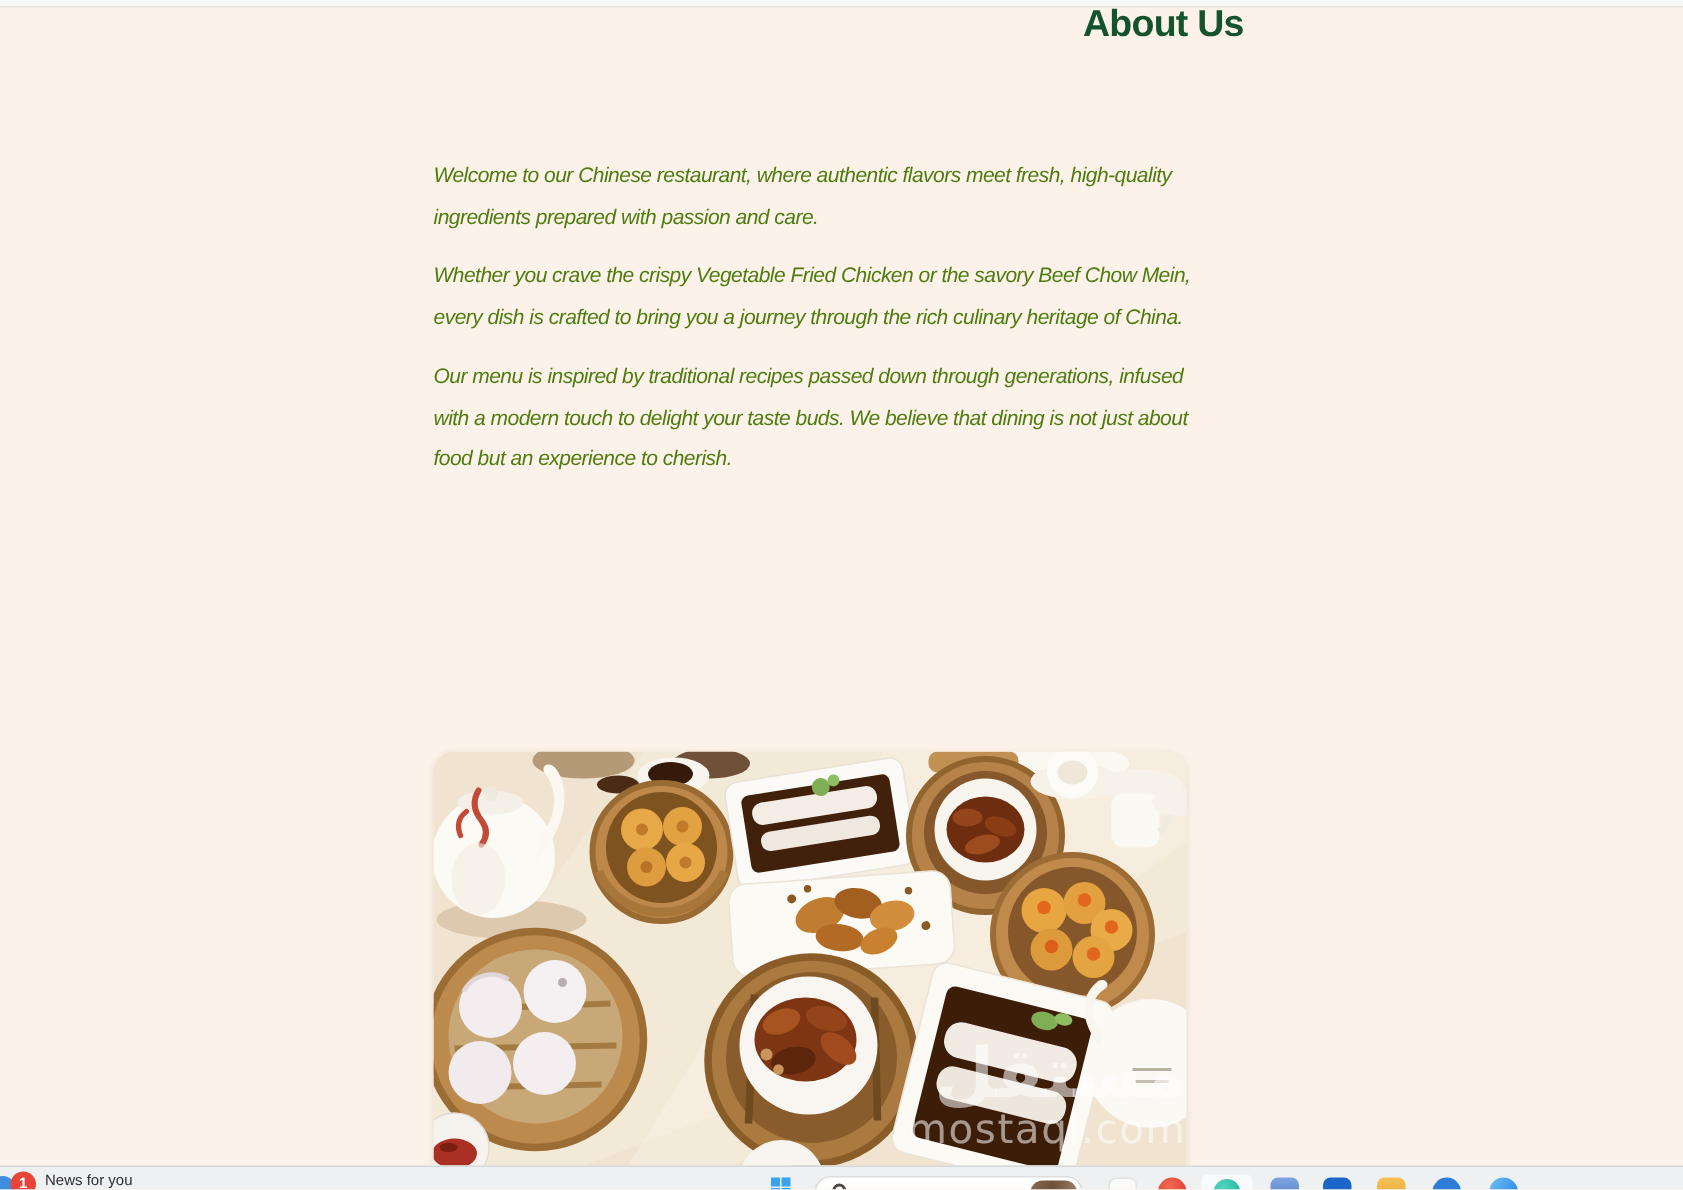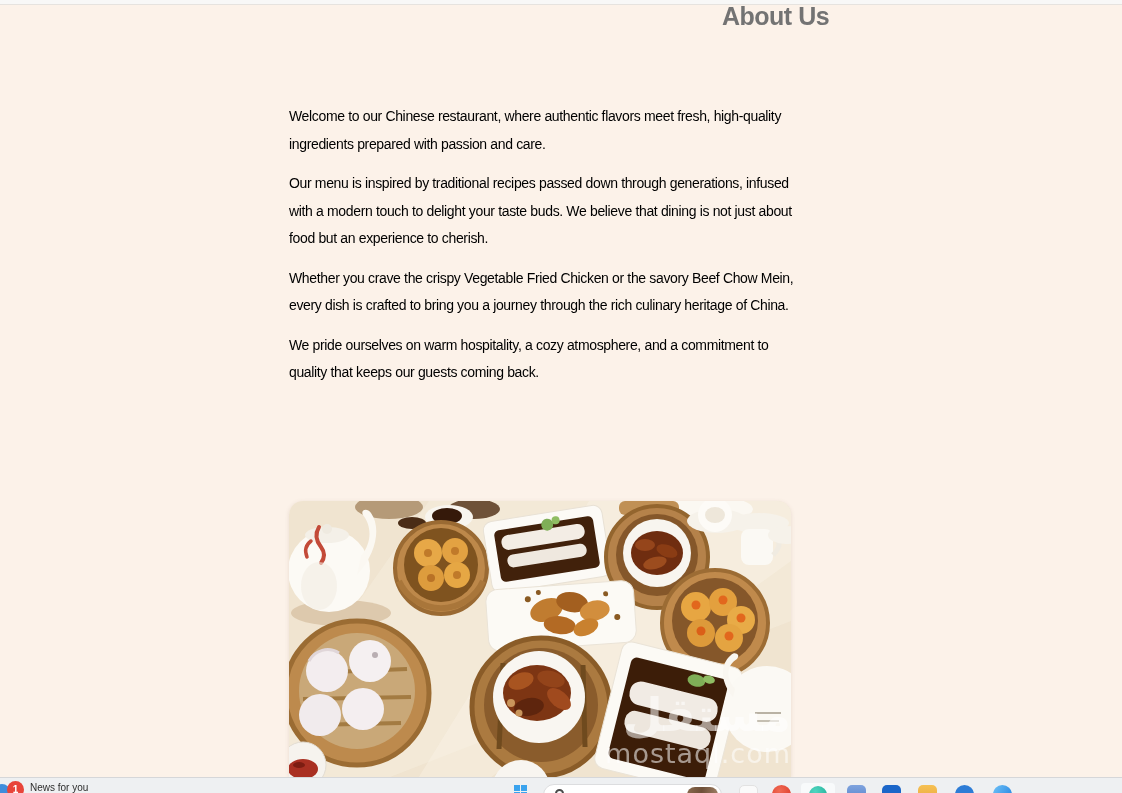--- a/index.html
+++ b/index.html
@@ -88,27 +88,26 @@
   .ico-folder { left:918px; background:linear-gradient(#f6c153,#e8a33d); }
   .ico-cloud  { left:955px; background:#2d7cd6; border-radius:50% 50% 40% 40%; }
   .ico-swoosh { left:993px; background:linear-gradient(120deg,#6fc2f7,#1f7fe0); border-radius:50% 10px 50% 10px; }
 </style>
 </head>
 <body>
 
 <div class="page" style="background: rgb(252, 242, 233);">
   <div class="top-strip"></div>
 
-  <h1 class="page-title" style="color: #737373;">About Us</h1>
-
-  <div class="content" style="color: #000000;">
+  <h1 class="page-title" style="color: #14532d;">About Us</h1>
+
+  <div class="content" style="color: #4d7c0f; font-style: italic;">
     <p>Welcome to our Chinese restaurant, where authentic flavors meet fresh, high-quality ingredients prepared with passion and care.</p>
+    <p>Whether you crave the crispy Vegetable Fried Chicken or the savory Beef Chow Mein, every dish is crafted to bring you a journey through the rich culinary heritage of China.</p>
     <p>Our menu is inspired by traditional recipes passed down through generations, infused with a modern touch to delight your taste buds. We believe that dining is not just about food but an experience to cherish.</p>
-    <p>Whether you crave the crispy Vegetable Fried Chicken or the savory Beef Chow Mein, every dish is crafted to bring you a journey through the rich culinary heritage of China.</p>
-    <p>We pride ourselves on warm hospitality, a cozy atmosphere, and a commitment to quality that keeps our guests coming back.</p>
   </div>
 
   <div class="photo-card">
     <svg width="502" height="292" viewBox="0 0 502 292" xmlns="http://www.w3.org/2000/svg">
 
       <rect width="502" height="292" fill="#f0e4d0"></rect>
       <polygon points="140,0 502,0 502,120 60,292 0,292 0,200" fill="#f7efe1" opacity="0.45"></polygon>
       <polygon points="300,0 502,0 502,60 180,292 120,292" fill="#fbf5ea" opacity="0.35"></polygon>
 
       <ellipse cx="100" cy="6" rx="34" ry="12" fill="#b59a78"></ellipse>

